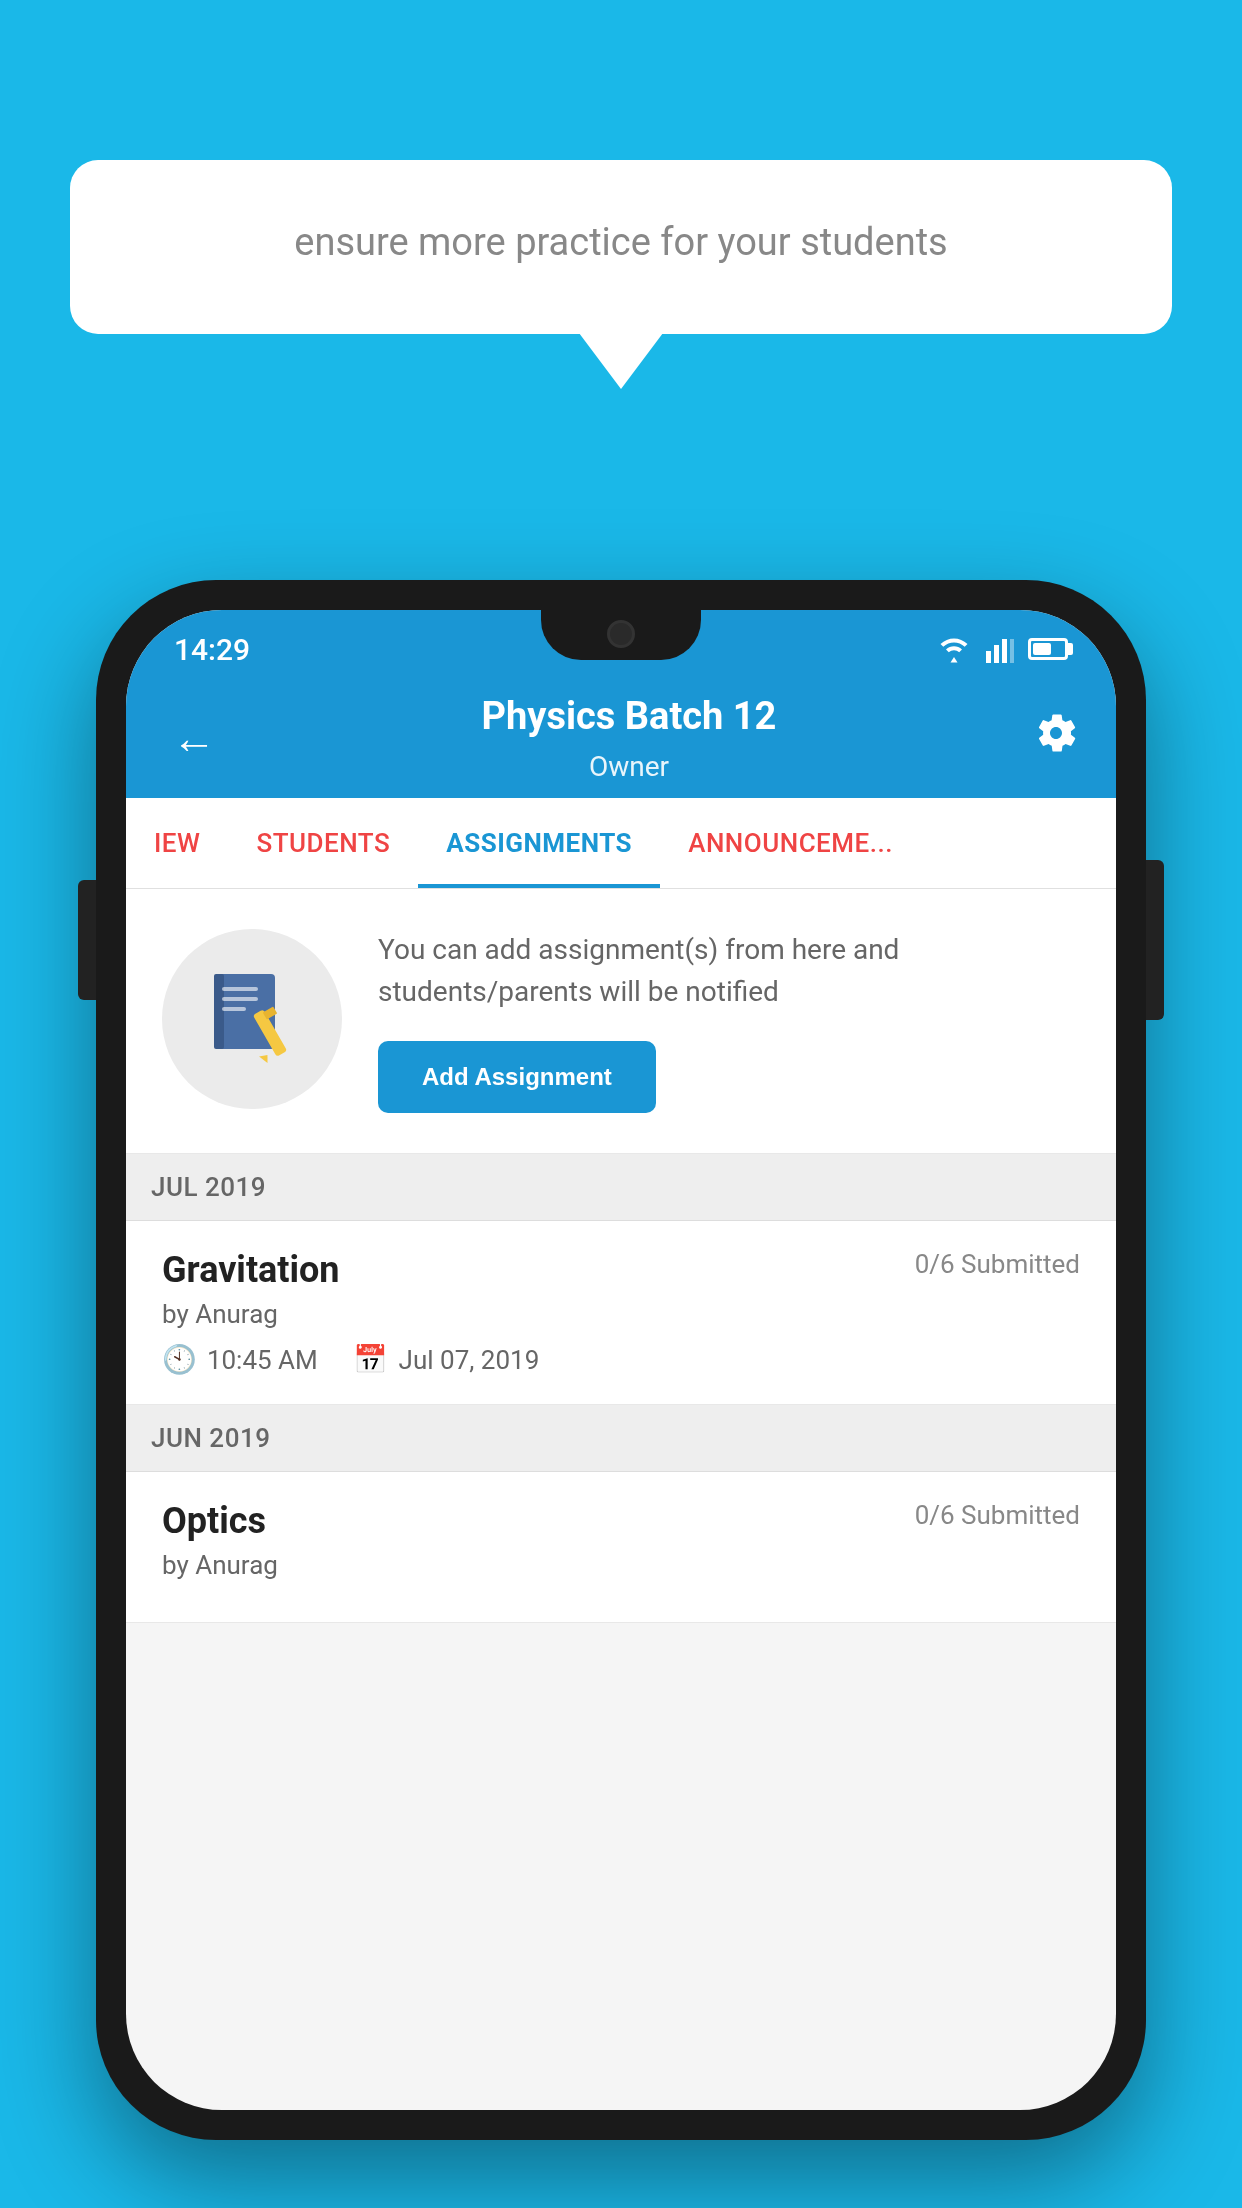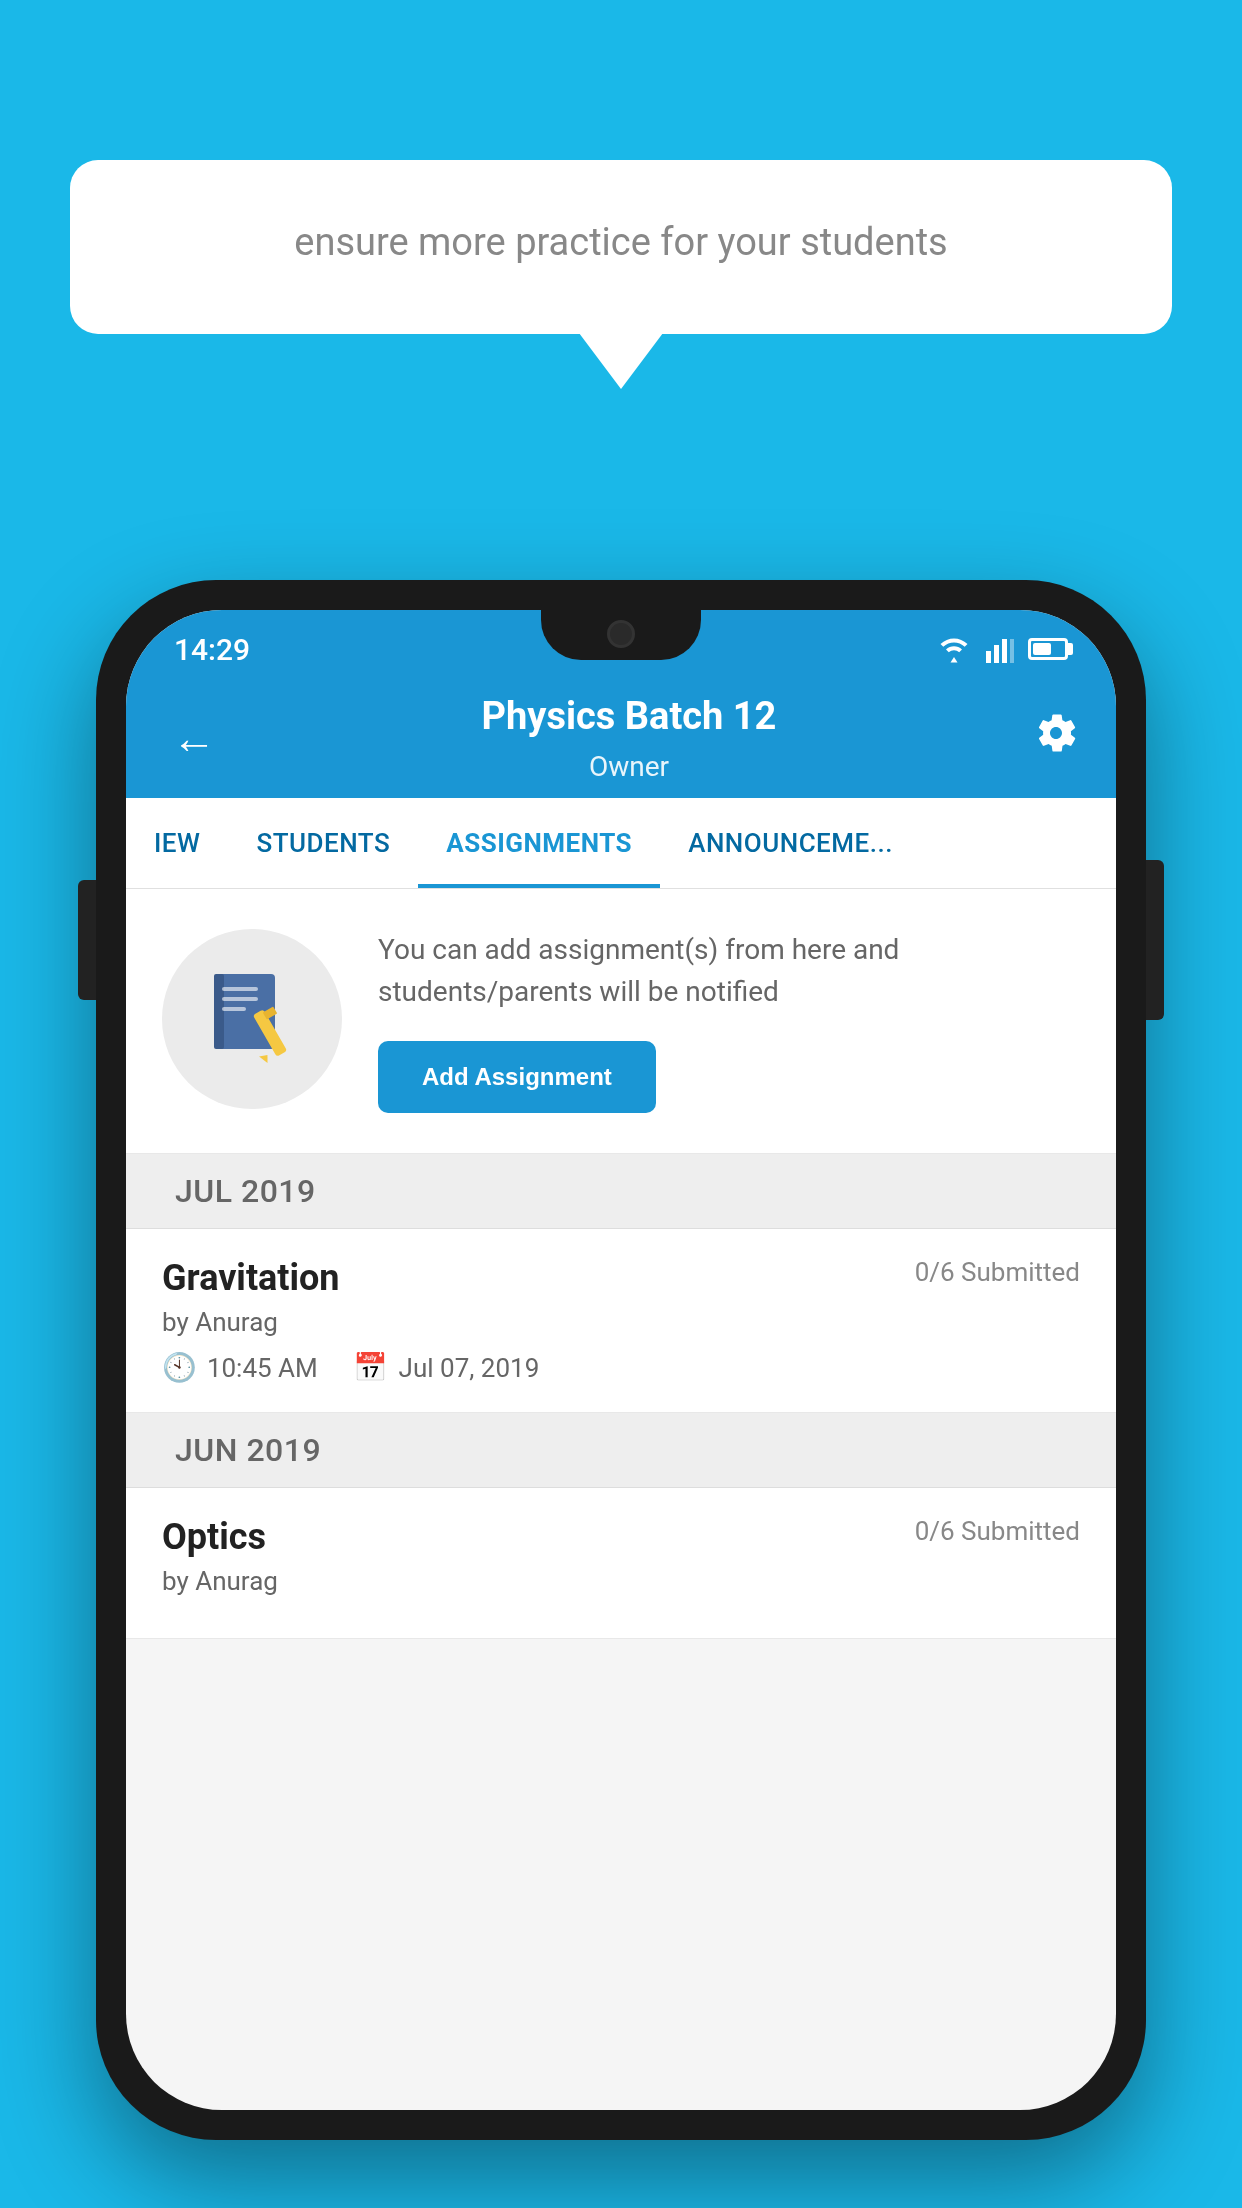--- a/index.html
+++ b/index.html
@@ -234,21 +234,21 @@
       background: white;
       display: flex;
       border-bottom: 1px solid #e0e0e0;
       overflow: hidden;
     }
 
     .tab-item {
       padding: 30px 28px;
       font-size: 26px;
       font-weight: 500;
-      color: #0369a1;
+      color: #ef4444;
       cursor: pointer;
       white-space: nowrap;
       letter-spacing: 0.5px;
       position: relative;
     }
 
     .tab-item.active {
       color: #1a96d4;
       font-weight: 700;
     }
@@ -329,22 +329,22 @@
       border-radius: 10px;
       padding: 22px 44px;
       font-size: 24px;
       font-weight: 600;
       cursor: pointer;
     }
 
     
     .month-header {
       background: #eeeeee;
-      padding: 18px 49px;
-      font-size: 32px;
+      padding: 18px 25px;
+      font-size: 26px;
       color: #666;
       font-weight: 500;
       letter-spacing: 0.5px;
       border-bottom: 1px solid #ddd;
     }
 
     
     .assignment-item {
       background: white;
       padding: 28px 36px;

